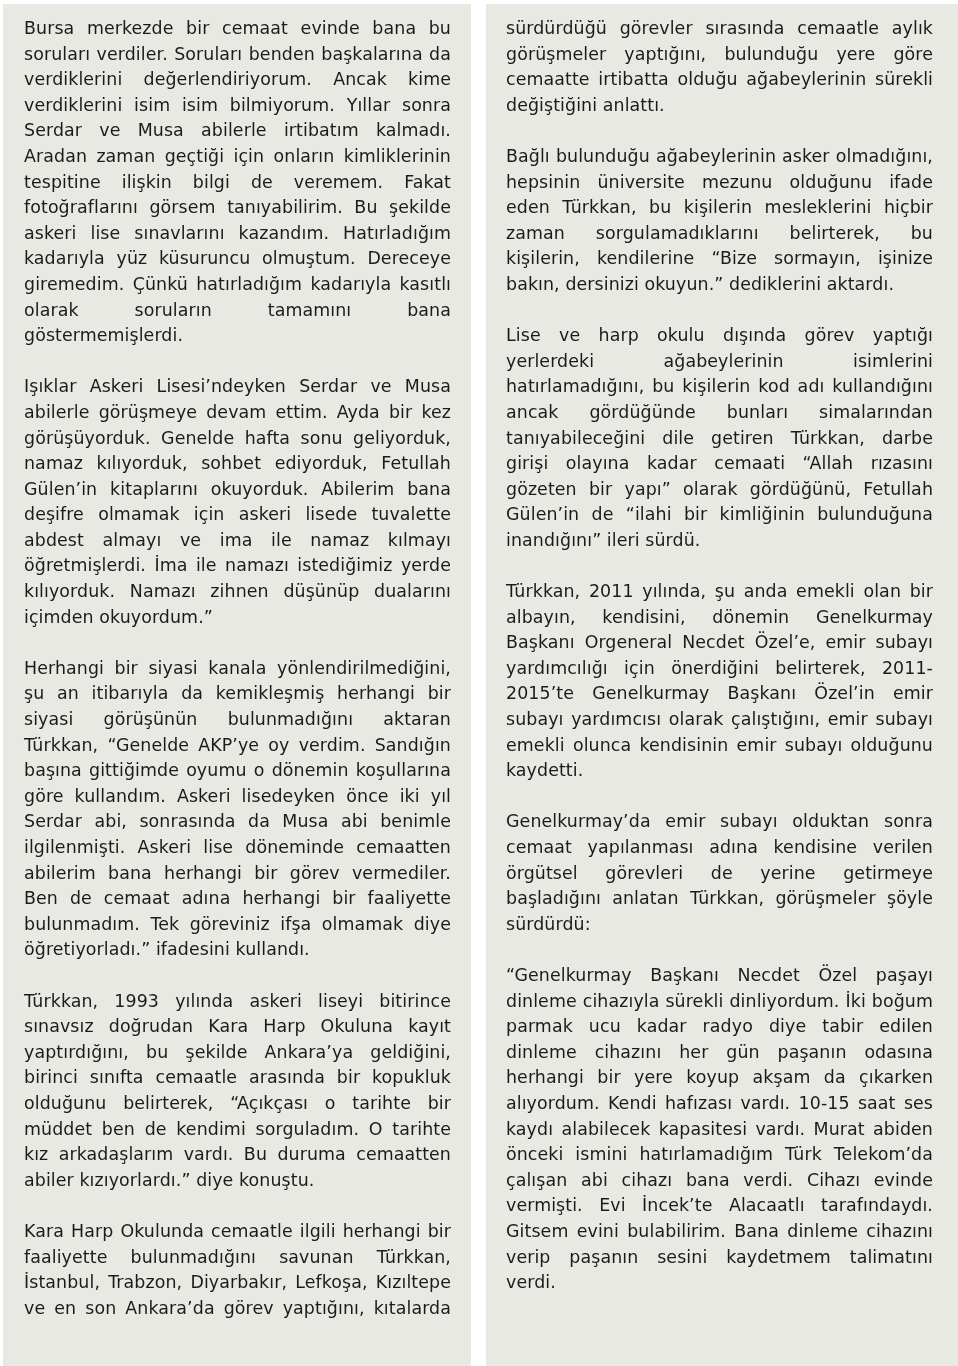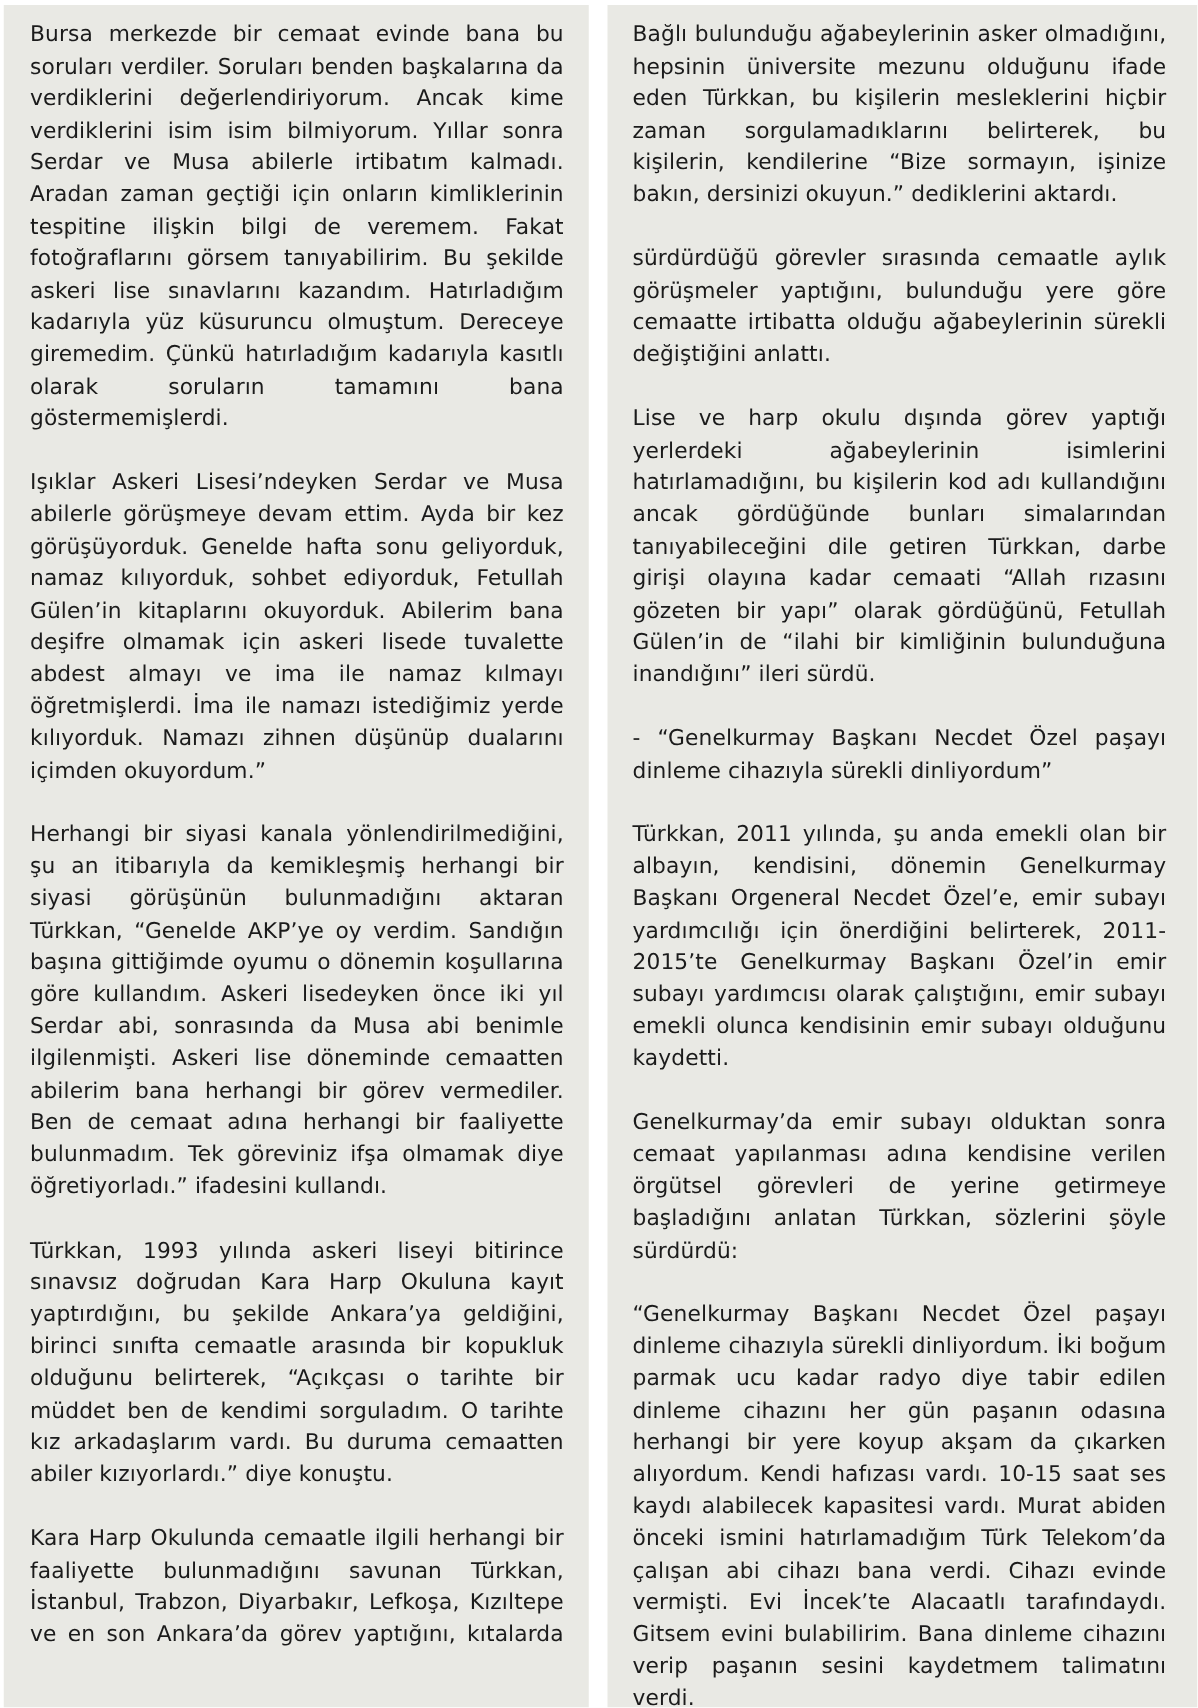--- a/index.html
+++ b/index.html
@@ -32,20 +32,19 @@
 
 <div class="col left">
   <p>Bursa merkezde bir cemaat evinde bana bu soruları verdiler. Soruları benden başkalarına da verdiklerini değerlendiriyorum. Ancak kime verdiklerini isim isim bilmiyorum. Yıllar sonra Serdar ve Musa abilerle irtibatım kalmadı. Aradan zaman geçtiği için onların kimliklerinin tespitine ilişkin bilgi de veremem. Fakat fotoğraflarını görsem tanıyabilirim. Bu şekilde askeri lise sınavlarını kazandım. Hatırladığım kadarıyla yüz küsuruncu olmuştum. Dereceye giremedim. Çünkü hatırladığım kadarıyla kasıtlı olarak soruların tamamını bana göstermemişlerdi.</p>
   <p>Işıklar Askeri Lisesi’ndeyken Serdar ve Musa abilerle görüşmeye devam ettim. Ayda bir kez görüşüyorduk. Genelde hafta sonu geliyorduk, namaz kılıyorduk, sohbet ediyorduk, Fetullah Gülen’in kitaplarını okuyorduk. Abilerim bana deşifre olmamak için askeri lisede tuvalette abdest almayı ve ima ile namaz kılmayı öğretmişlerdi. İma ile namazı istediğimiz yerde kılıyorduk. Namazı zihnen düşünüp dualarını içimden okuyordum.”</p>
   <p>Herhangi bir siyasi kanala yönlendirilmediğini, şu an itibarıyla da kemikleşmiş herhangi bir siyasi görüşünün bulunmadığını aktaran Türkkan, “Genelde AKP’ye oy verdim. Sandığın başına gittiğimde oyumu o dönemin koşullarına göre kullandım. Askeri lisedeyken önce iki yıl Serdar abi, sonrasında da Musa abi benimle ilgilenmişti. Askeri lise döneminde cemaatten abilerim bana herhangi bir görev vermediler. Ben de cemaat adına herhangi bir faaliyette bulunmadım. Tek göreviniz ifşa olmamak diye öğretiyorladı.” ifadesini kullandı.</p>
   <p>Türkkan, 1993 yılında askeri liseyi bitirince sınavsız doğrudan Kara Harp Okuluna kayıt yaptırdığını, bu şekilde Ankara’ya geldiğini, birinci sınıfta cemaatle arasında bir kopukluk olduğunu belirterek, “Açıkçası o tarihte bir müddet ben de kendimi sorguladım. O tarihte kız arkadaşlarım vardı. Bu duruma cemaatten abiler kızıyorlardı.” diye konuştu.</p>
   <p class="last">Kara Harp Okulunda cemaatle ilgili herhangi bir faaliyette bulunmadığını savunan Türkkan, İstanbul, Trabzon, Diyarbakır, Lefkoşa, Kızıltepe ve en son Ankara’da görev yaptığını, kıtalarda</p>
 </div>
 
 <div class="col right">
+  <p>sürdürdüğü görevler sırasında cemaatle aylık görüşmeler yaptığını, bulunduğu yere göre cemaatte irtibatta olduğu ağabeylerinin sürekli değiştiğini anlattı.</p>
   <p>Bağlı bulunduğu ağabeylerinin asker olmadığını, hepsinin üniversite mezunu olduğunu ifade eden Türkkan, bu kişilerin mesleklerini hiçbir zaman sorgulamadıklarını belirterek, bu kişilerin, kendilerine “Bize sormayın, işinize bakın, dersinizi okuyun.” dediklerini aktardı.</p>
-  <p>sürdürdüğü görevler sırasında cemaatle aylık görüşmeler yaptığını, bulunduğu yere göre cemaatte irtibatta olduğu ağabeylerinin sürekli değiştiğini anlattı.</p>
   <p>Lise ve harp okulu dışında görev yaptığı yerlerdeki ağabeylerinin isimlerini hatırlamadığını, bu kişilerin kod adı kullandığını ancak gördüğünde bunları simalarından tanıyabileceğini dile getiren Türkkan, darbe girişi olayına kadar cemaati “Allah rızasını gözeten bir yapı” olarak gördüğünü, Fetullah Gülen’in de “ilahi bir kimliğinin bulunduğuna inandığını” ileri sürdü.</p>
-  <p>- “Genelkurmay Başkanı Necdet Özel paşayı dinleme cihazıyla sürekli dinliyordum”</p>
   <p>Türkkan, 2011 yılında, şu anda emekli olan bir albayın, kendisini, dönemin Genelkurmay Başkanı Orgeneral Necdet Özel’e, emir subayı yardımcılığı için önerdiğini belirterek, 2011-2015’te Genelkurmay Başkanı Özel’in emir subayı yardımcısı olarak çalıştığını, emir subayı emekli olunca kendisinin emir subayı olduğunu kaydetti.</p>
-  <p>Genelkurmay’da emir subayı olduktan sonra cemaat yapılanması adına kendisine verilen örgütsel görevleri de yerine getirmeye başladığını anlatan Türkkan, sözlerini şöyle sürdürdü:</p>
+  <p>Genelkurmay’da emir subayı olduktan sonra cemaat yapılanması adına kendisine verilen örgütsel görevleri de yerine getirmeye başladığını anlatan Türkkan, görüşmeler şöyle sürdürdü:</p>
   <p class="last">“Genelkurmay Başkanı Necdet Özel paşayı dinleme cihazıyla sürekli dinliyordum. İki boğum parmak ucu kadar radyo diye tabir edilen dinleme cihazını her gün paşanın odasına herhangi bir yere koyup akşam da çıkarken alıyordum. Kendi hafızası vardı. 10-15 saat ses kaydı alabilecek kapasitesi vardı. Murat abiden önceki ismini hatırlamadığım Türk Telekom’da çalışan abi cihazı bana verdi. Cihazı evinde vermişti. Evi İncek’te Alacaatlı tarafındaydı. Gitsem evini bulabilirim. Bana dinleme cihazını verip paşanın sesini kaydetmem talimatını verdi.</p>
 </div>
 
 </body></html>

